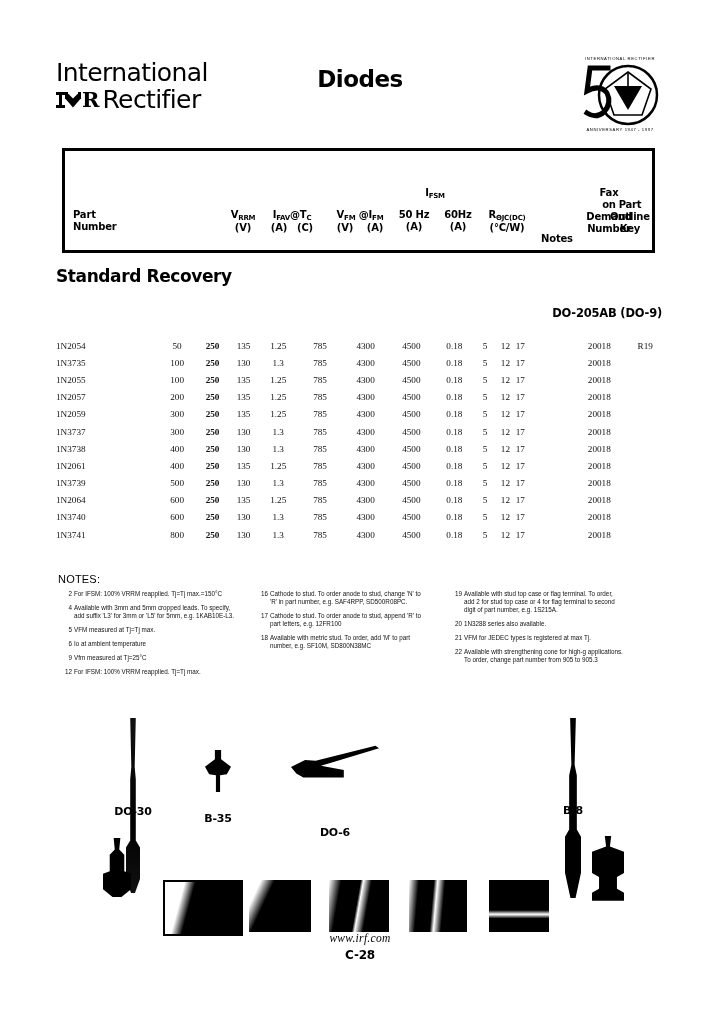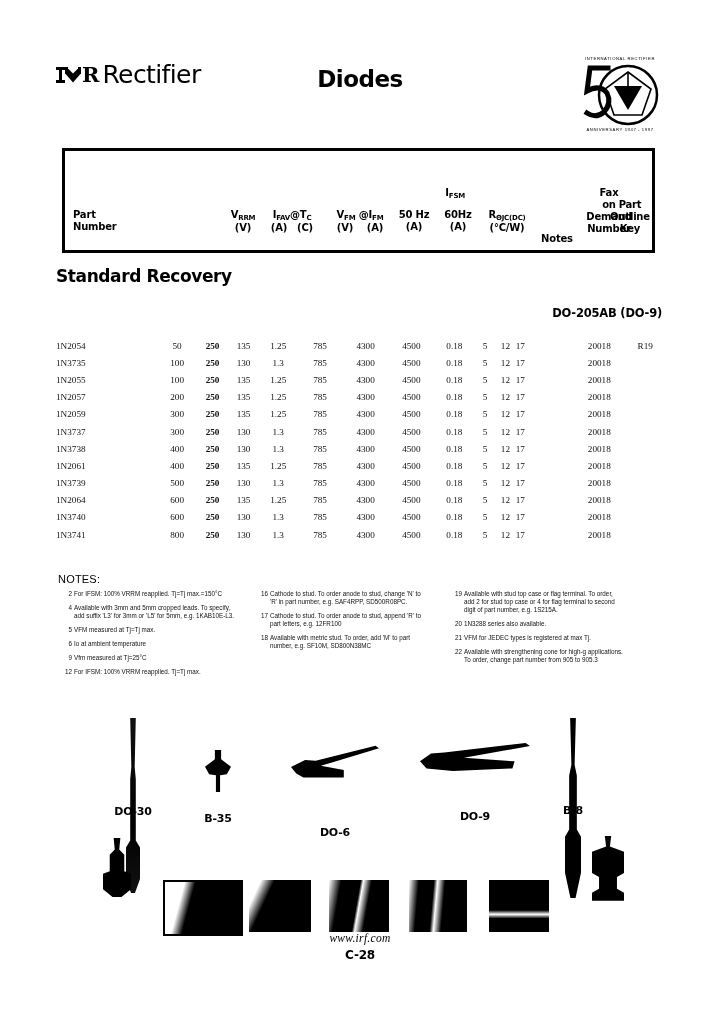--- a/index.html
+++ b/index.html
@@ -350,20 +350,21 @@
   }
 </style>
 </head>
 <body>
 
 <div class="page">
 
   <div class="header">
 
     <div class="logo-block">
+      <span class="logo-intl">International</span>
       <span class="logo-row2">
         <span class="logo-ir">
           <span class="ir-i">
               <i></i>
             </span>
             <span class="ir-heart"></span>
             <span class="ir-r">R</span>
         </span>
         <span class="logo-rect">Rectifier</span>
       </span>
@@ -399,21 +400,21 @@
       <div class="hcell" style="left:198px; top:58px; width:58px;">
         <span><span>I</span><sub>FAV</sub><span>@T</span><sub>C</sub></span>
         <span class="u" style="display:inline-block;width:26px;text-align:center;">(A)</span><span class="u" style="display:inline-block;width:26px;text-align:center;">(C)</span>
       </div>
 
       <div class="hcell" style="left:262px; top:58px; width:66px;">
         <span><span>V</span><sub>FM</sub> <span>@I</span><sub>FM</sub></span>
         <span class="u" style="display:inline-block;width:30px;text-align:center;">(V)</span><span class="u" style="display:inline-block;width:30px;text-align:center;">(A)</span>
       </div>
 
-      <div class="hcell" style="left:340px; top:36px; width:60px;text-align:right;">
+      <div class="hcell" style="left:340px; top:36px; width:60px;">
         <span><span>I</span><sub>FSM</sub></span>
       </div>
 
       <div class="hcell" style="left:328px; top:58px; width:42px;">
         <span>50 Hz</span>
         <span class="u">(A)</span>
       </div>
 
       <div class="hcell" style="left:372px; top:58px; width:42px;">
         <span>60Hz</span>
@@ -747,24 +748,20 @@
     <div class="pkg-item" style="left:182px; top:32px; width:72px;">
       <div class="photo ph-b42"></div>
       <div class="pkg-name" style="margin-top:20px;">B-35</div>
     </div>
 
     <div class="pkg-item" style="left:280px; top:26px; width:110px;">
       <div class="photo ph-do6"></div>
       <div class="pkg-name" style="margin-top:40px;">DO-6</div>
     </div>
 
-    <div class="pkg-item" style="left:410px; top:24px; width:130px;">
-      <div class="photo ph-do9"></div>
-      <div class="pkg-name" style="margin-top:24px;">DO-9</div>
-    </div>
 
     <div class="pkg-item" style="left:540px; top:0px; width:66px;">
       <div class="photo ph-b8"></div>
       <div class="pkg-name" style="margin-top:-94px;">B-8</div>
     </div>
   </div>
 
   <div class="ph-left-bot"></div>
   <div class="ph-right-bot"></div>
 

